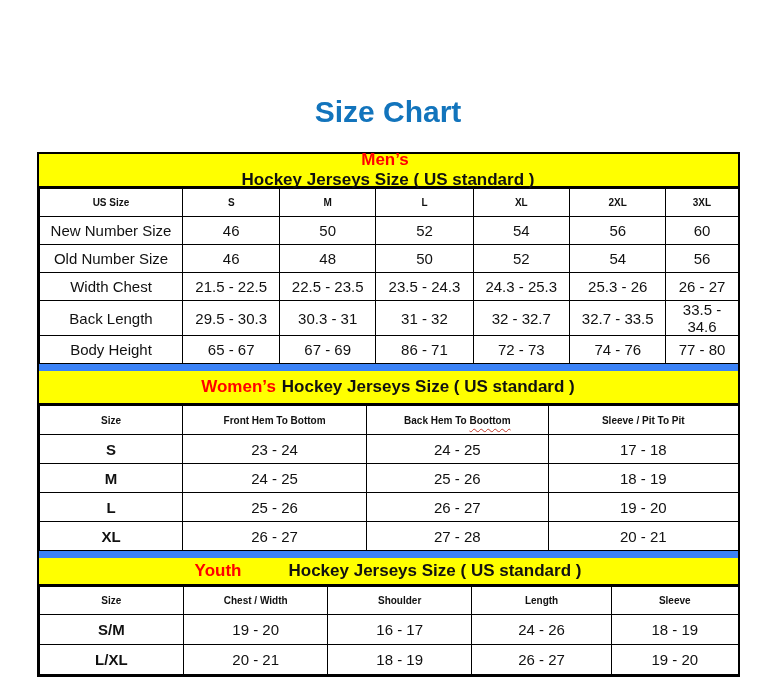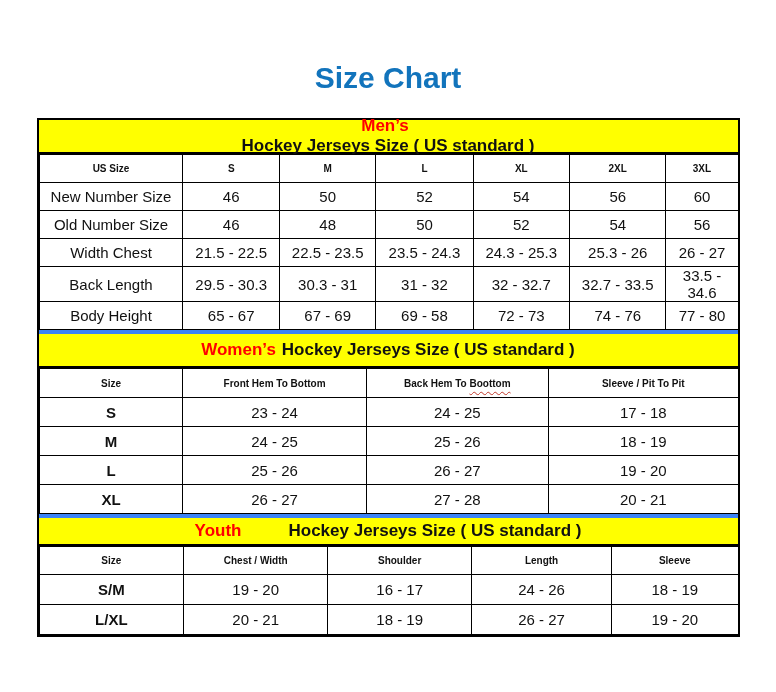--- a/index.html
+++ b/index.html
@@ -10,41 +10,41 @@
     --text-color: #111111;
   }
   * { margin: 0; padding: 0; box-sizing: content-box; }
   html, body { background: #FFFFFF; }
   body {
     width: 776px; height: 692px; overflow: hidden;
     font-family: "Liberation Sans", "DejaVu Sans", sans-serif;
     color: var(--text-color);
   }
   .title {
-    margin-top: 62px;
+    margin-top: 96px;
     margin-bottom: 24px;
     text-align: center;
     font-size: 30px;
     line-height: 32px;
     font-weight: 700;
     color: var(--title-color);
     letter-spacing: 0px;
   }
   .chart {
     width: 699px;
     margin: 0 auto;
     border: 2px solid #000;
   }
   .band {
     height: 32px;
     display: flex;
     align-items: center;
     justify-content: center;
     background: var(--band-bg);
-    border-top: 4px solid #3b82f6;
+    border-top: 7px solid #3b82f6;
     border-bottom: 2px solid #000;
     font-weight: 700;
     font-size: 17px;
     white-space: pre;
   }
   section:first-child .band { border-top: none; flex-direction: column; }
   .band-sm { height: 26px; gap: 41px; }
   .band .hl { color: var(--hl-color); margin-right: 6px; }
   .sec-table {
     width: 100%;
@@ -144,21 +144,21 @@
               <td>30.3 - 31</td>
               <td>31 - 32</td>
               <td>32 - 32.7</td>
               <td>32.7 - 33.5</td>
               <td>33.5 - 34.6</td>
             </tr>
             <tr>
               <td>Body Height</td>
               <td>65 - 67</td>
               <td>67 - 69</td>
-              <td>69 - 58</td>
+              <td>86 - 71</td>
               <td>72 - 73</td>
               <td>74 - 76</td>
               <td>77 - 80</td>
             </tr>
           </tbody>
         </table>
     </section>
 
     <section>
       <div class="band">

